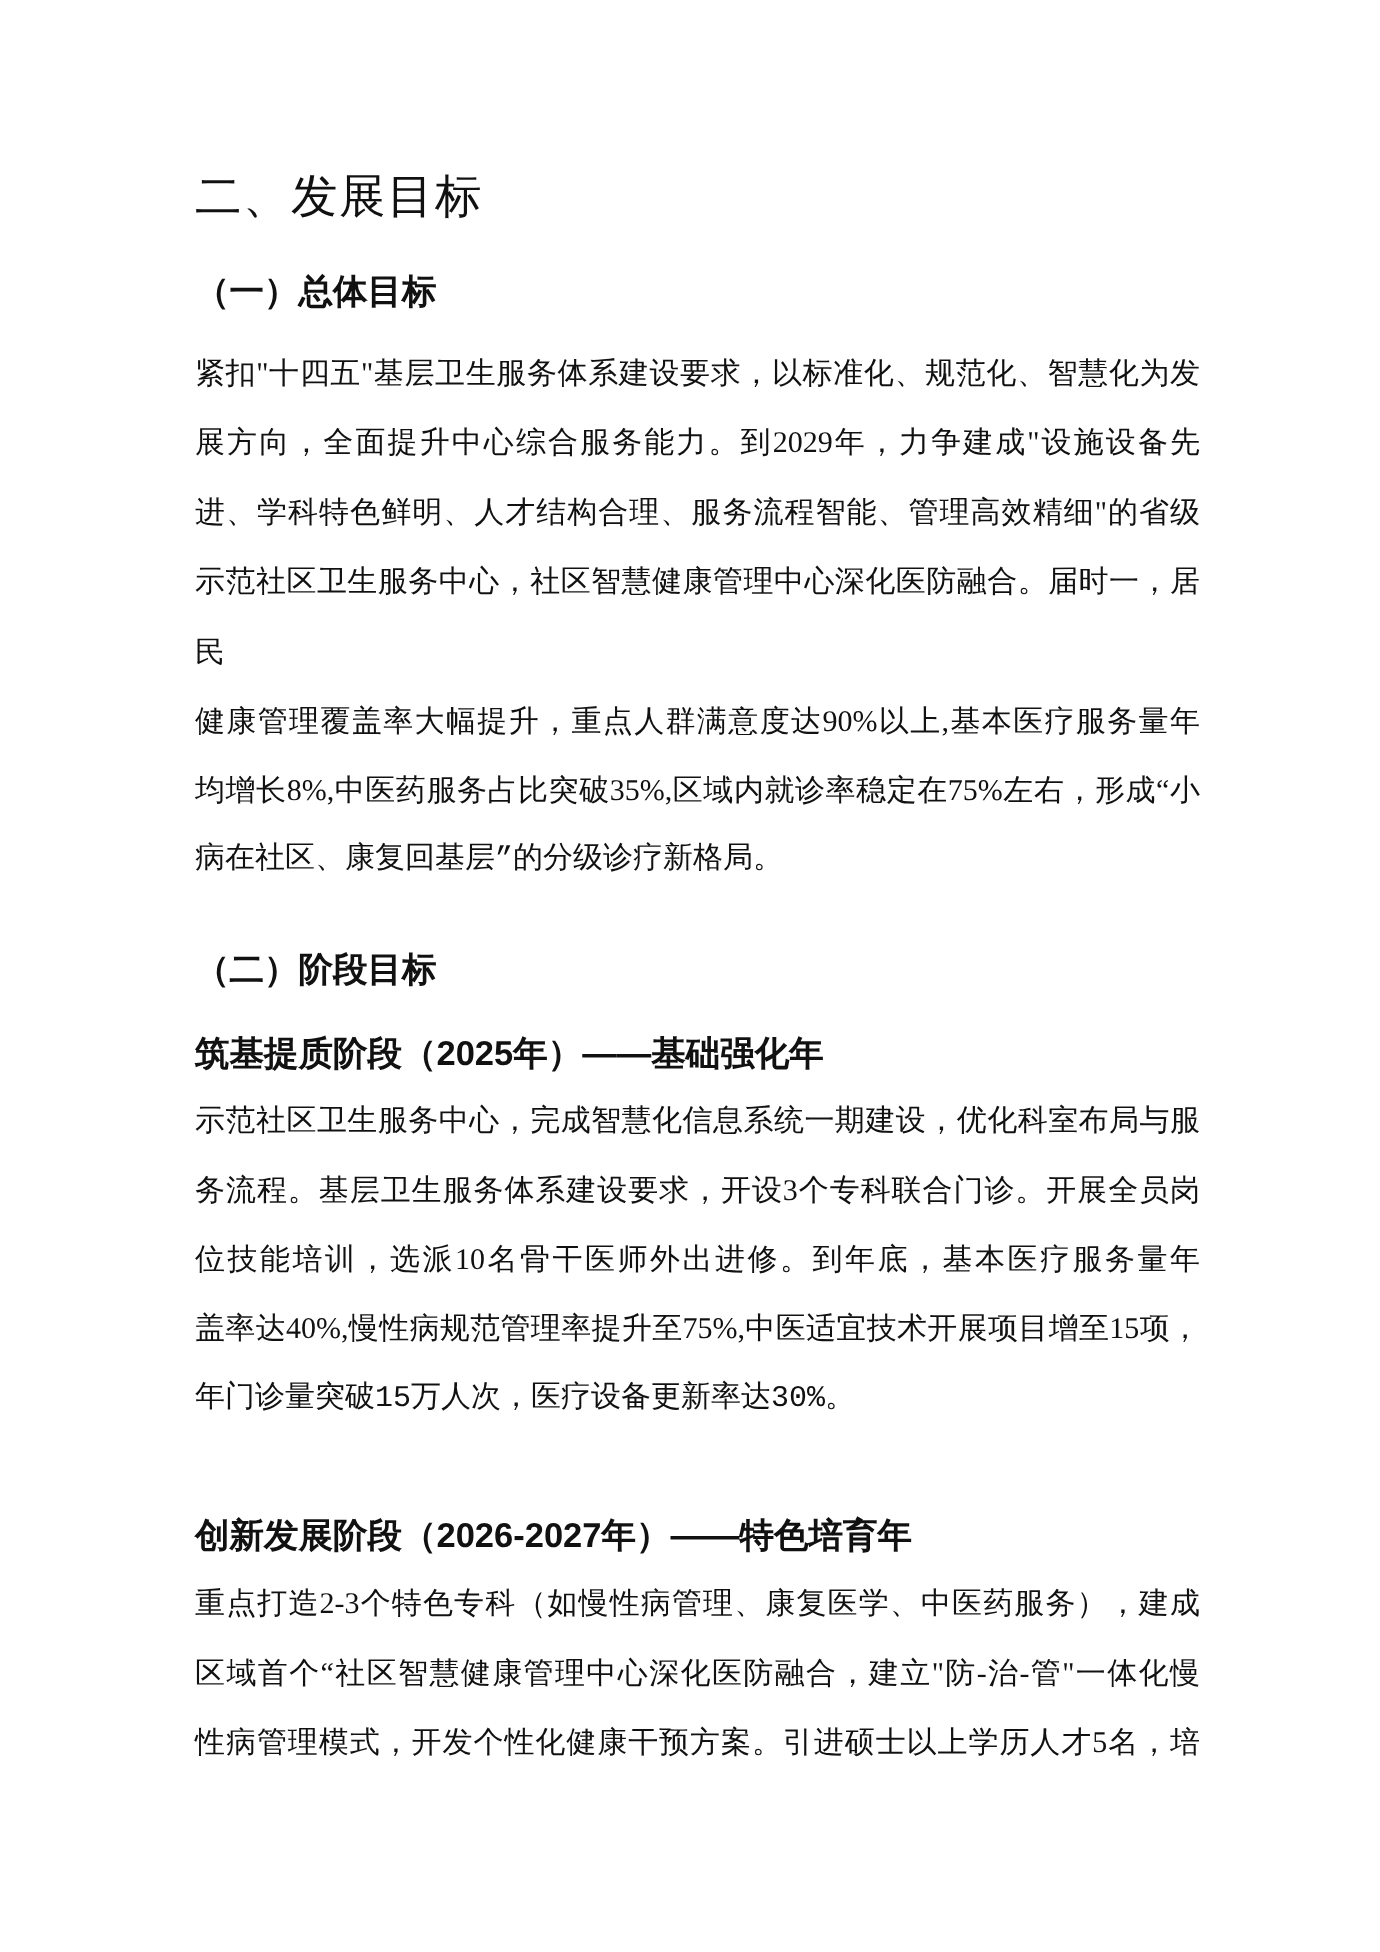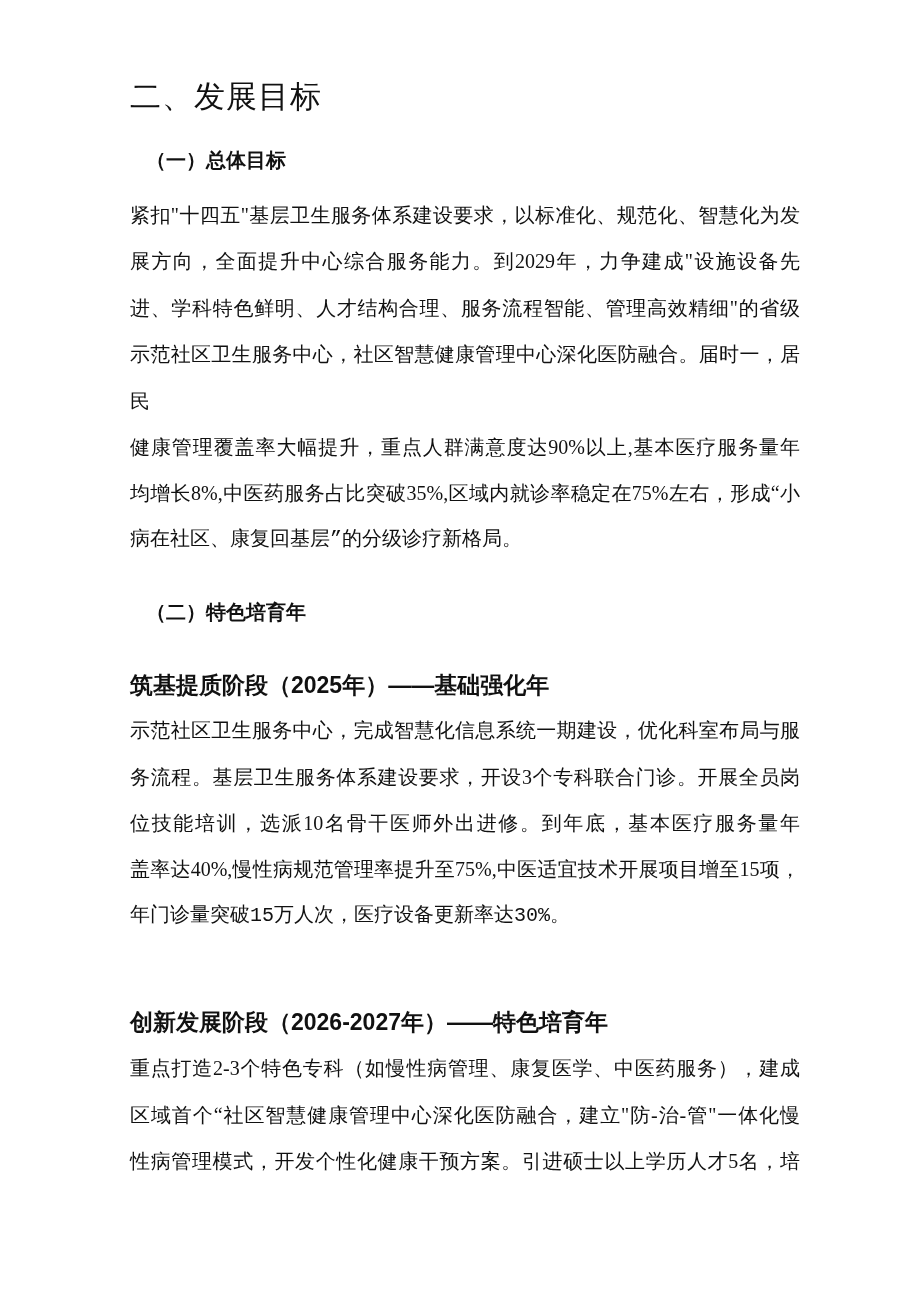--- a/index.html
+++ b/index.html
@@ -15,45 +15,45 @@
     overflow: hidden;
     font-family: "Liberation Serif", "DejaVu Serif", serif;
     color: #111111;
   }
   .content {
     margin-left: 130px;
     width: 670px;
   }
   .doc-title {
     margin: 0;
-    padding-top: 76px;
+    padding-top: 110px;
     font-size: 31px;
     line-height: 41px;
     font-weight: 400;
     letter-spacing: 1px;
     font-family: "Liberation Serif", "DejaVu Serif", serif;
   }
   .sub-heading {
-    margin: 16px;
+    margin: 0;
     font-family: "Liberation Sans", "DejaVu Sans", sans-serif;
     font-weight: 700;
-    font-size: 20px;
+    font-size: 23px;
     line-height: 30px;
   }
   .sub-heading.first { margin-top: 28px; }
   .sub-heading.second { margin-top: 34px; }
   .stage-heading {
     margin: 0;
     font-family: "Liberation Sans", "DejaVu Sans", sans-serif;
     font-weight: 700;
     font-size: 23px;
     line-height: 30px;
   }
-  .stage-heading.stage1 { margin-top: 43px; }
-  .stage-heading.stage2 { margin-top: 68px; }
+  .stage-heading.stage1 { margin-top: 26px; }
+  .stage-heading.stage2 { margin-top: 52px; }
   .para {
     font-size: 20px;
     line-height: 46.4px;
     font-family: "Liberation Serif", "DejaVu Serif", serif;
   }
   .para.p1 { margin-top: 17px; }
   .para.p2 { margin-top: 7px; }
   .para.p3 { margin-top: 8px; }
   .para .line {
     text-align: justify;
@@ -77,21 +77,21 @@
     <div class="para p1">
         <div class="line">紧扣"十四五"基层卫生服务体系建设要求，以标准化、规范化、智慧化为发</div>
         <div class="line">展方向，全面提升中心综合服务能力。到2029年，力争建成"设施设备先</div>
         <div class="line">进、学科特色鲜明、人才结构合理、服务流程智能、管理高效精细"的省级</div>
         <div class="line">示范社区卫生服务中心，社区智慧健康管理中心深化医防融合。届时一，居民</div>
         <div class="line">健康管理覆盖率大幅提升，重点人群满意度达90%以上,基本医疗服务量年</div>
         <div class="line">均增长8%,中医药服务占比突破35%,区域内就诊率稳定在75%左右，形成“小</div>
         <div class="line last-left">病在社区、康复回基层”的分级诊疗新格局。</div>
       </div>
 
-    <h2 class="sub-heading second">（二）特色培育年</h2>
+    <h2 class="sub-heading second">（二）阶段目标</h2>
 
     <h3 class="stage-heading stage1">筑基提质阶段（2025年）——基础强化年</h3>
 
     <div class="para p2">
         <div class="line">示范社区卫生服务中心，完成智慧化信息系统一期建设，优化科室布局与服</div>
         <div class="line">务流程。基层卫生服务体系建设要求，开设3个专科联合门诊。开展全员岗</div>
         <div class="line">位技能培训，选派10名骨干医师外出进修。到年底，基本医疗服务量年</div>
         <div class="line">盖率达40%,慢性病规范管理率提升至75%,中医适宜技术开展项目增至15项，</div>
         <div class="line last-left">年门诊量突破15万人次，医疗设备更新率达30%。</div>
       </div>

